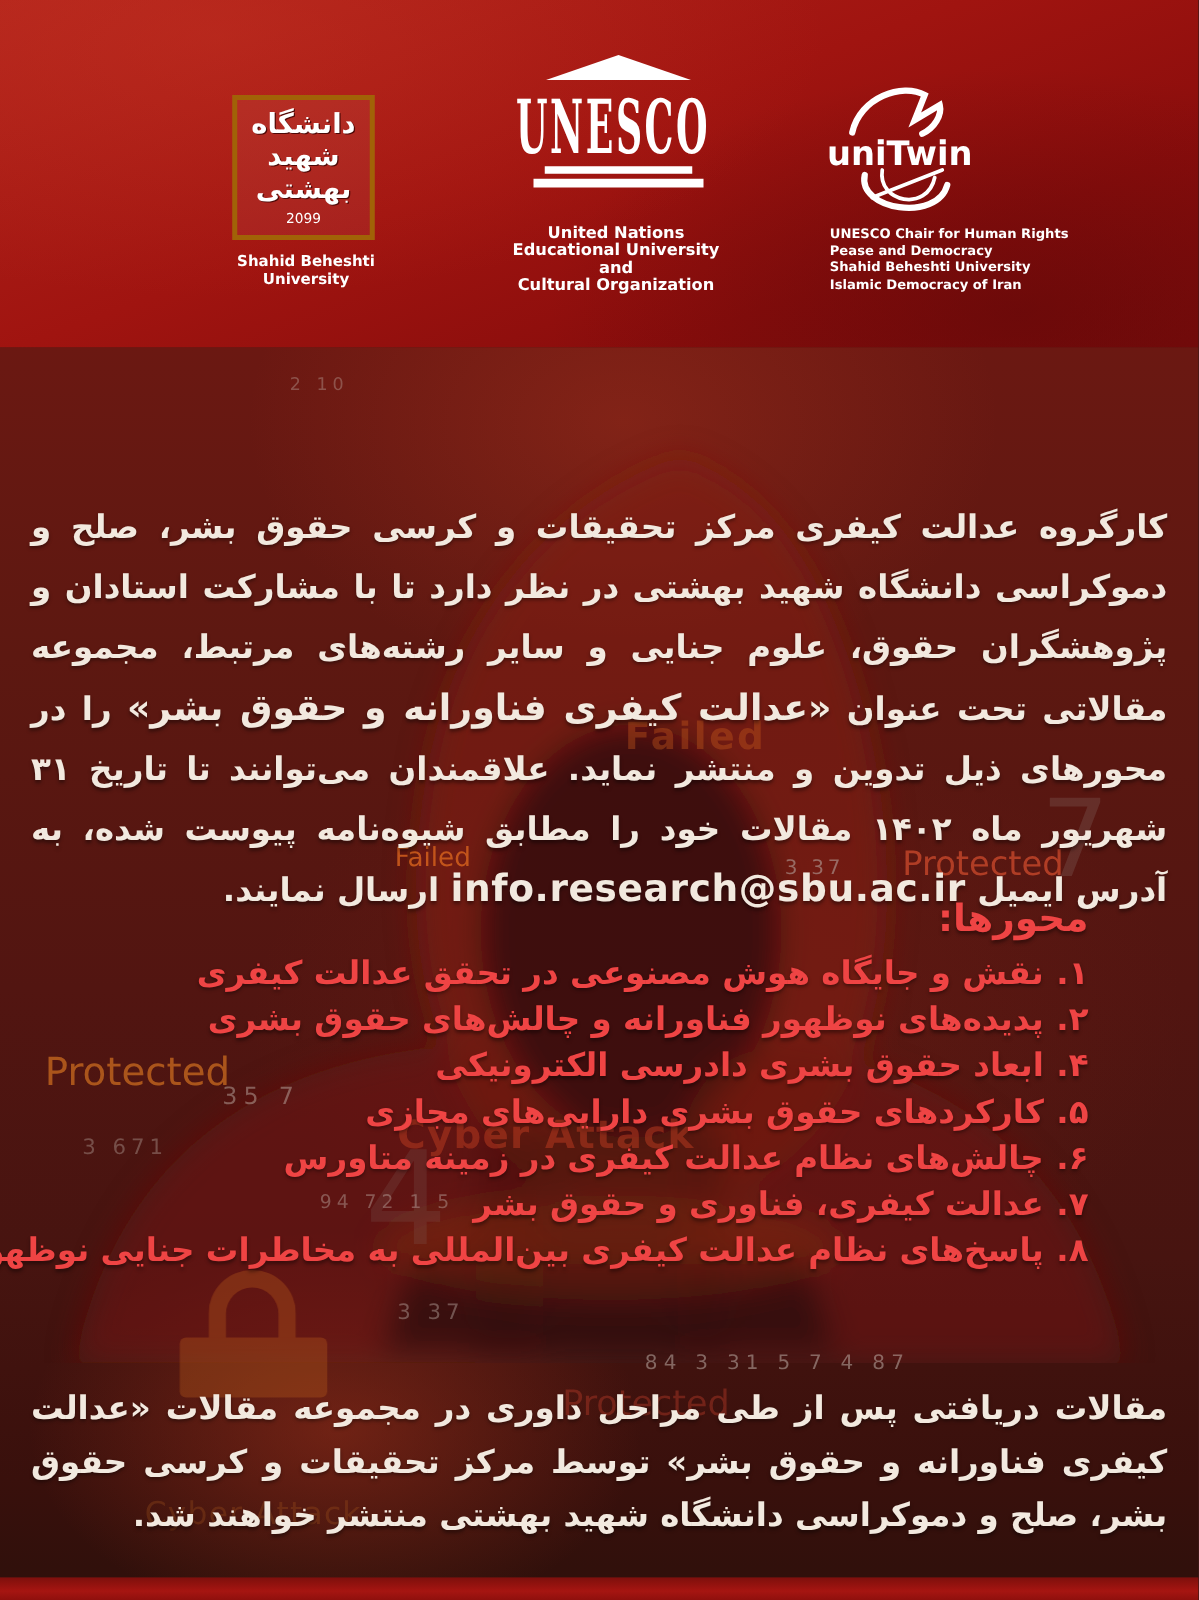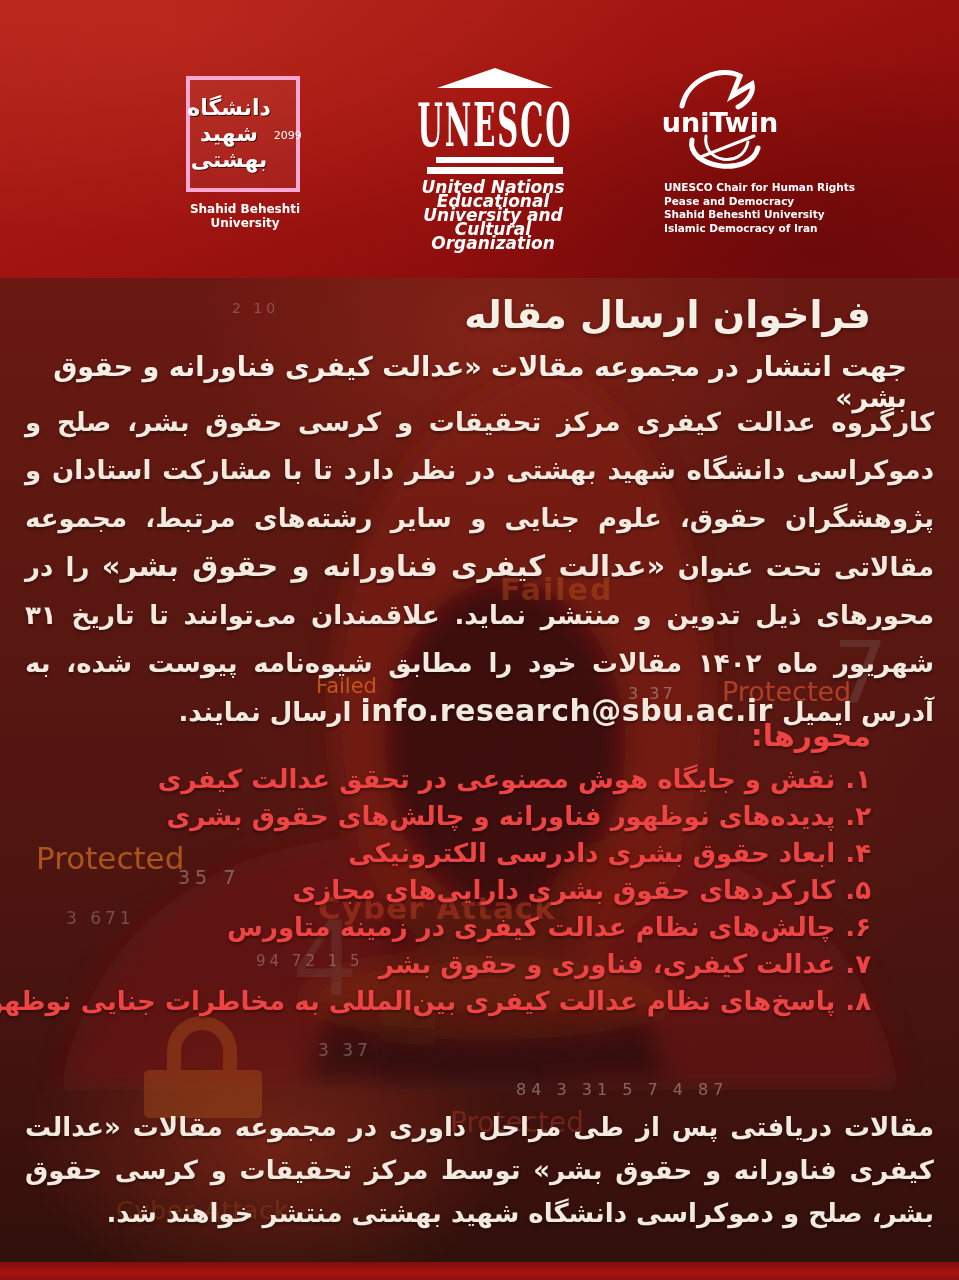--- a/index.html
+++ b/index.html
@@ -48,36 +48,36 @@
   .ov-84331       { left:516px; top:1080px; font-size:16px; color:#c7bab2; opacity:.50; letter-spacing:5px;text-align:right;}
   .ov-protected-3 { left:450px; top:1106px; font-size:28px; color:#a63524; opacity:.50; }
   .ov-cyber-2     { left:116px; top:1196px; font-size:25px; color:#a5561d; opacity:.30; letter-spacing:1px;}
   .padlock { position:absolute; left:142px; top:1016px; width:120px; opacity:.38; }
   .padlock .shackle { width:70px; height:58px; border:14px solid #b4571c; border-bottom:none;
                       border-radius:42px 42px 0 0; margin:0 auto; }
   .padlock .lockbody { width:118px; height:48px; background:#b4571c; border-radius:5px; margin-top:-4px; }
   
   .logos { position:absolute; left:0; top:0; width:959px; height:278px; direction:ltr; color:#fff; }
   .sbu-box { position:absolute; left:186px; top:76px; width:114px; height:116px;
-             border:4px solid #f9a8d4; background:rgba(255,255,255,.05);
-             display:flex; flex-direction:row; align-items:center; justify-content:center; }
+             border:4px solid #a16207; background:rgba(255,255,255,.05);
+             display:flex; flex-direction:column; align-items:center; justify-content:center; }
   .sbu-mark { direction:rtl; font-size:22px; font-weight:bold; text-align:center; line-height:26px;
               color:#fff; text-shadow:1px 1px 0 #4d0a08; padding:0 3px; }
   .sbu-year { font-size:11px; margin-top:3px; color:#fff; }
   .sbu-caption { position:absolute; left:160px; top:202px; width:170px; text-align:center;
                  font-size:12px; font-weight:bold; }
-  .unesco { position:absolute; left:413px; top:68px; width:164px; text-align:center; }
+  .unesco { position:absolute; left:413px; top:44px; width:164px; text-align:left; }
   .unesco-roof { width:0; height:0; border-left:58px solid transparent; border-right:58px solid transparent;
                  border-bottom:20px solid #fff; margin:0 auto; }
   .unesco-acronym { font-family:"DejaVu Serif", serif; font-size:29px; font-weight:bold; letter-spacing:2px;
                     transform:scaleY(2.05); transform-origin:top center; height:62px; line-height:32px; margin-top:5px; }
   .unesco-bar1 { width:118px; height:6px; background:#fff; margin:2px auto 4px; }
   .unesco-bar2 { width:136px; height:7px; background:#fff; margin:0 auto; }
   .unesco-caption { position:absolute; left:398px; top:180px; width:190px; text-align:center;
-                    font-size:17px; font-weight:bold; line-height:14px;font-style:italic; }
+                    font-size:13px; font-weight:bold; line-height:14px; }
   .unitwin { position:absolute; left:652px; top:64px; width:136px; }
   .unitwin-caption { position:absolute; left:664px; top:181px; font-size:10.5px; font-weight:bold;
                      line-height:13.5px; text-align:left; }
   
   .title { position:absolute; top:293px; right:88px; font-size:38px; font-weight:bold;
            color:#f5efe6; text-shadow:0 2px 4px rgba(0,0,0,.35); }
   .subtitle { position:absolute; top:351px; right:52px; font-size:27px; font-weight:bold;
               color:#f5efe6; text-shadow:0 2px 3px rgba(0,0,0,.35); }
   .intro { position:absolute; top:398px; right:25px; left:25px; font-size:26px; line-height:48px;
            font-weight:bold; color:#f2e9df; text-align:justify; text-shadow:0 2px 3px rgba(0,0,0,.4); }
@@ -168,22 +168,20 @@
       </svg>
     </div>
     <div class="unitwin-caption">
       <div>UNESCO Chair for Human Rights</div>
       <div>Pease and Democracy</div>
       <div>Shahid Beheshti University</div>
       <div>Islamic Democracy of Iran</div>
     </div>
   </div>
 
-  <div class="title">فراخوان ارسال مقاله</div>
-  <div class="subtitle">جهت انتشار در مجموعه مقالات «عدالت کیفری فناورانه و حقوق بشر»</div>
 
   <div class="intro"><span>کارگروه عدالت کیفری مرکز تحقیقات و کرسی حقوق بشر، صلح و دموکراسی دانشگاه شهید بهشتی در نظر دارد تا با مشارکت استادان و پژوهشگران حقوق، علوم جنایی و سایر رشته‌های مرتبط، مجموعه مقالاتی تحت عنوان </span><span class="hl">«عدالت کیفری فناورانه و حقوق بشر»</span><span> را در محورهای ذیل تدوین و منتشر نماید. علاقمندان می‌توانند تا تاریخ ۳۱ شهریور ماه ۱۴۰۲ مقالات خود را مطابق شیوه‌نامه پیوست شده، به آدرس ایمیل </span><span class="email">info.research@sbu.ac.ir</span><span> ارسال نمایند.</span></div>
 
   <div class="axes">
     <div class="axes-heading">محورها:</div>
     <div class="axis-item"><span class="num">۱.</span><span>نقش و جایگاه هوش مصنوعی در تحقق عدالت کیفری</span></div>
     <div class="axis-item"><span class="num">۲.</span><span>پدیده‌های نوظهور فناورانه و چالش‌های حقوق بشری</span></div>
     <div class="axis-item"><span class="num">۴.</span><span>ابعاد حقوق بشری دادرسی الکترونیکی</span></div>
     <div class="axis-item"><span class="num">۵.</span><span>کارکردهای حقوق بشری دارایی‌های مجازی</span></div>
     <div class="axis-item"><span class="num">۶.</span><span>چالش‌های نظام عدالت کیفری در زمینه متاورس</span></div>

